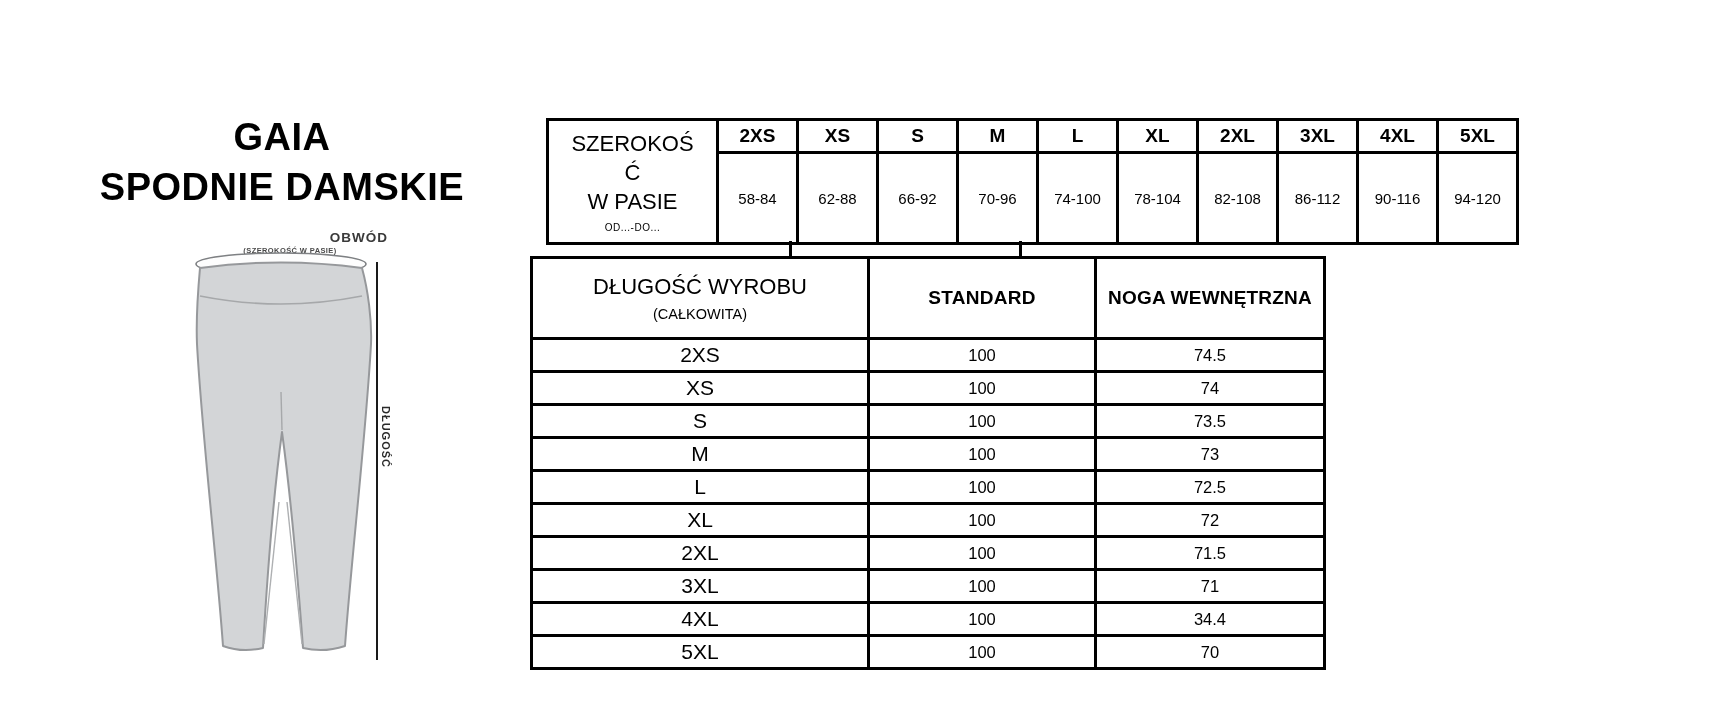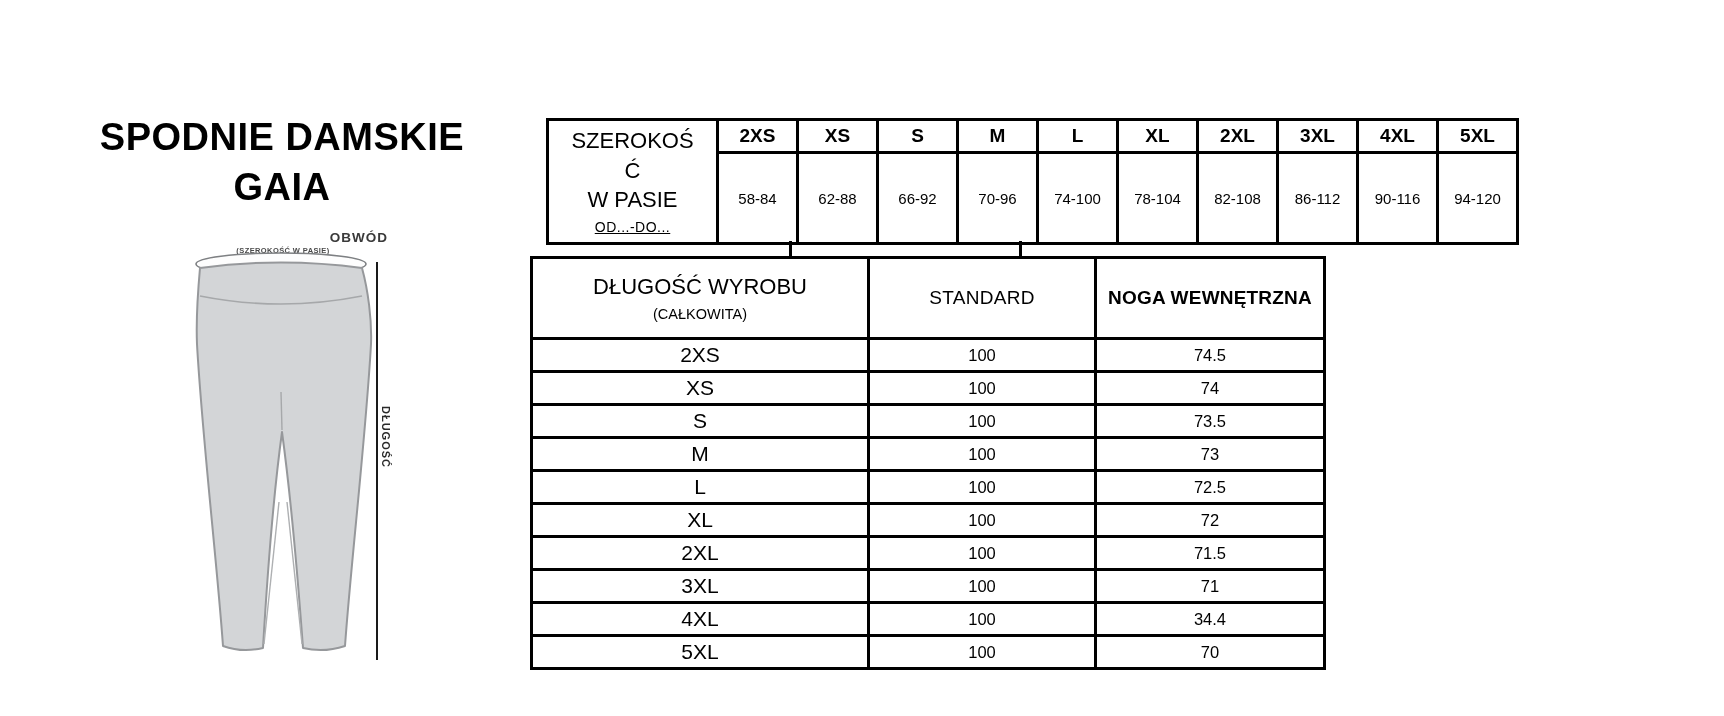--- a/index.html
+++ b/index.html
@@ -13,61 +13,61 @@
     text-align:center;font-weight:bold;font-size:38px;line-height:1.32;
     letter-spacing:0.5px;
   }
   
   .figure{position:absolute;left:178px;top:228px;width:215px;height:438px;}
   .figure .waist-label{
     position:absolute;left:0;top:2px;width:210px;text-align:right;
     font-weight:bold;font-size:13.5px;letter-spacing:1px;color:#3a3a3a;
   }
   .figure .waist-sublabel{
-    position:absolute;left:0;top:18px;width:210px;text-align:center;
+    position:absolute;left:7px;top:18px;width:210px;text-align:center;
     font-size:7.5px;letter-spacing:0.4px;color:#4a4a4a;font-weight:bold;
   }
   .figure svg{position:absolute;left:0;top:22px;}
   .measure-line{
     position:absolute;left:198px;top:34px;width:2px;height:398px;background:#1a1a1a;
   }
   .length-label{
     position:absolute;left:202px;top:178px;
     writing-mode:vertical-rl;font-size:11px;letter-spacing:1px;color:#2a2a2a;
     font-weight:bold;
   }
   
   table{border-collapse:collapse;table-layout:fixed;padding-left:35px;}
   td,th{border:3px solid #000;text-align:center;vertical-align:middle;
         padding:0;overflow:hidden;background:#fff;}
   
   .width-table{position:absolute;left:546px;top:118px;}
   .wt-header-cell{width:167px;font-size:22px;line-height:1.33;}
-  .wt-header-cell .sub{font-size:14px;letter-spacing:0.5px;margin-top:4px;text-decoration:underline;}
+  .wt-header-cell .sub{font-size:10px;letter-spacing:0.5px;margin-top:4px;}
   .wt-size{width:77px;height:30px;font-weight:bold;font-size:19px;}
   .wt-range{height:88px;font-size:15px;}
   
   .connector{position:absolute;width:3px;background:#000;}
   
   .length-table{position:absolute;left:530px;top:256px;}
   .lt-h1{width:334px;height:78px;font-size:22px;}
   .lt-h1 .sub{font-size:14.5px;margin-top:6px;}
-  .lt-h2{width:224px;font-weight:normal;font-size:19px;letter-spacing:0.3px;}
+  .lt-h2{width:224px;font-weight:bold;font-size:19px;letter-spacing:0.3px;}
   .lt-h3{width:226px;font-weight:bold;font-size:19px;letter-spacing:0.2px;}
   .lt-size{height:30px;font-size:21px;}
   .lt-val{font-size:16.5px;}
 </style>
 </head>
 <body>
 
 <div id="canvas">
 
   <div class="title">
+    <div>GAIA</div>
     <div>SPODNIE DAMSKIE</div>
-    <div>GAIA</div>
   </div>
 
   <div class="figure">
     <div class="waist-label">OBWÓD</div>
     <div class="waist-sublabel">(SZEROKOŚĆ W PASIE)</div>
     <svg width="212" height="412" viewBox="0 0 212 412">
       <ellipse cx="103" cy="14" rx="85" ry="11" fill="#fdfdfd" stroke="#7e8083" stroke-width="1.6"></ellipse>
       <path d="M 22 18
                Q 103 7 184 18
                C 190 40 194 70 193 94

